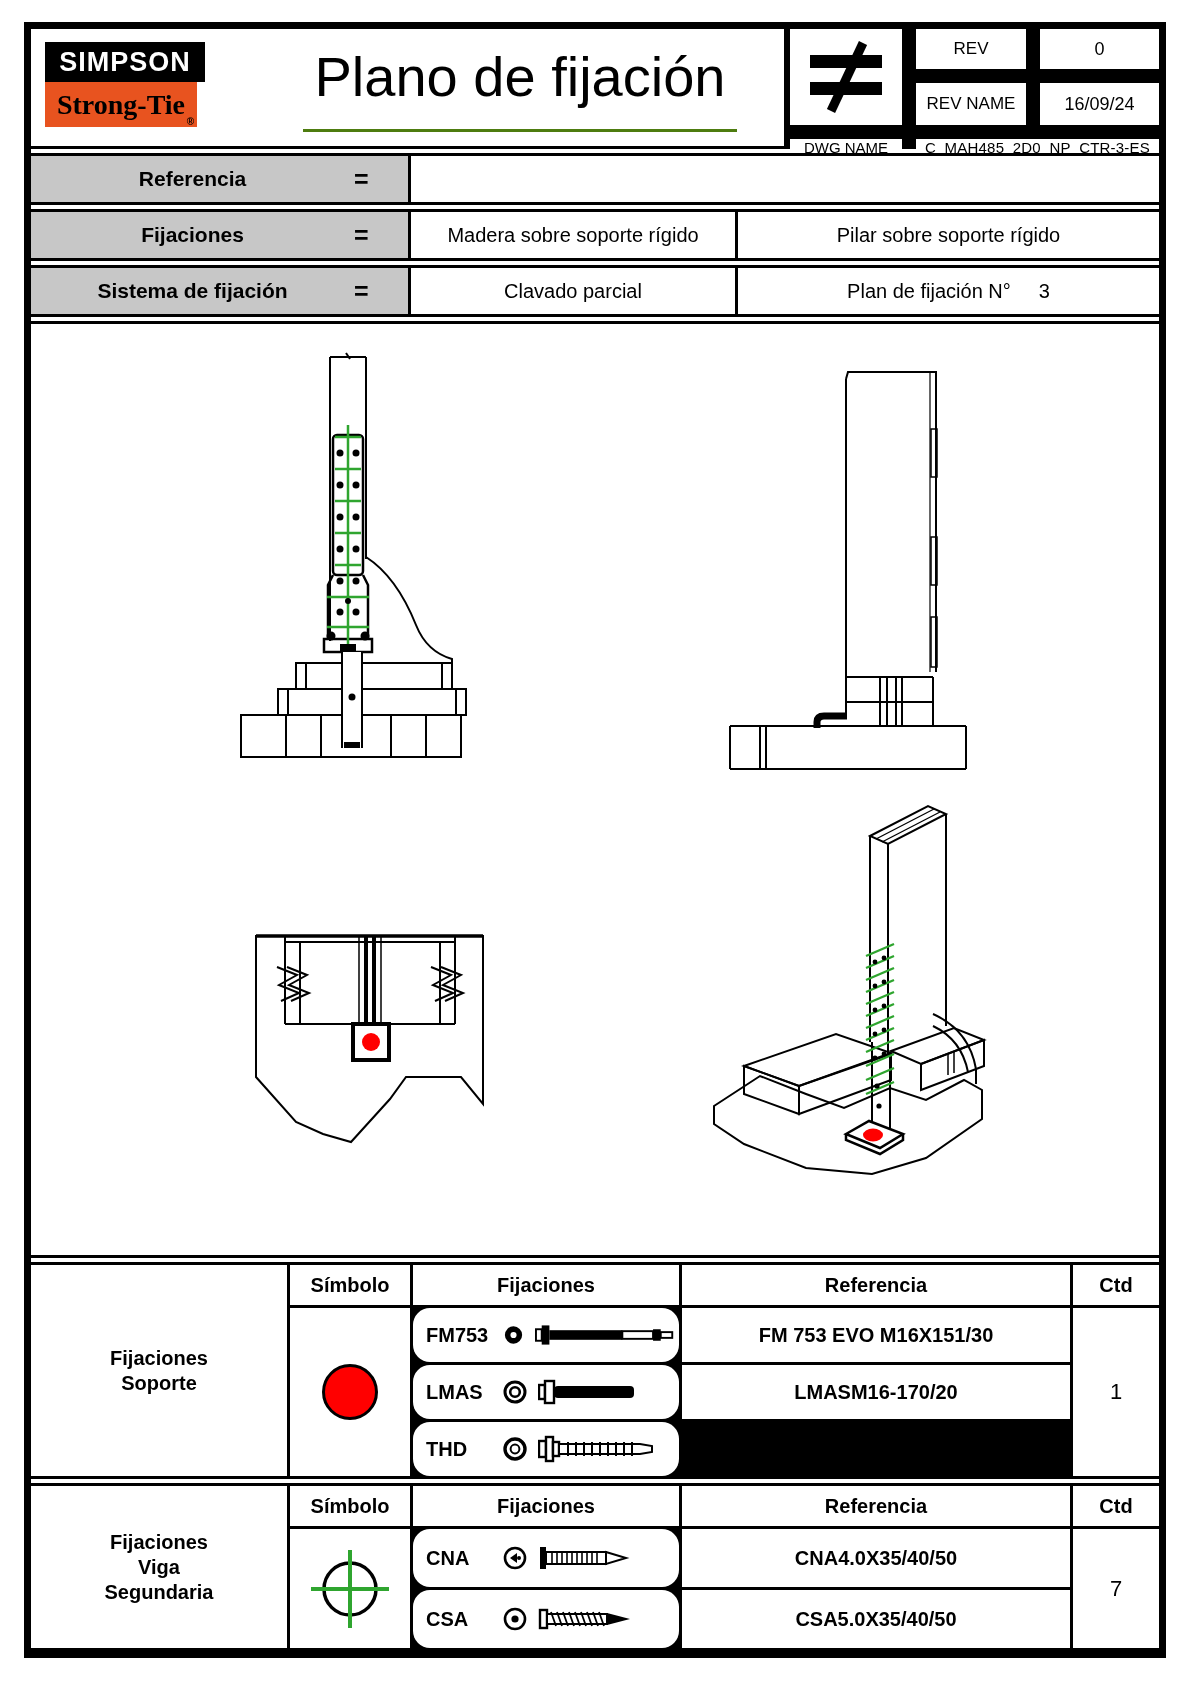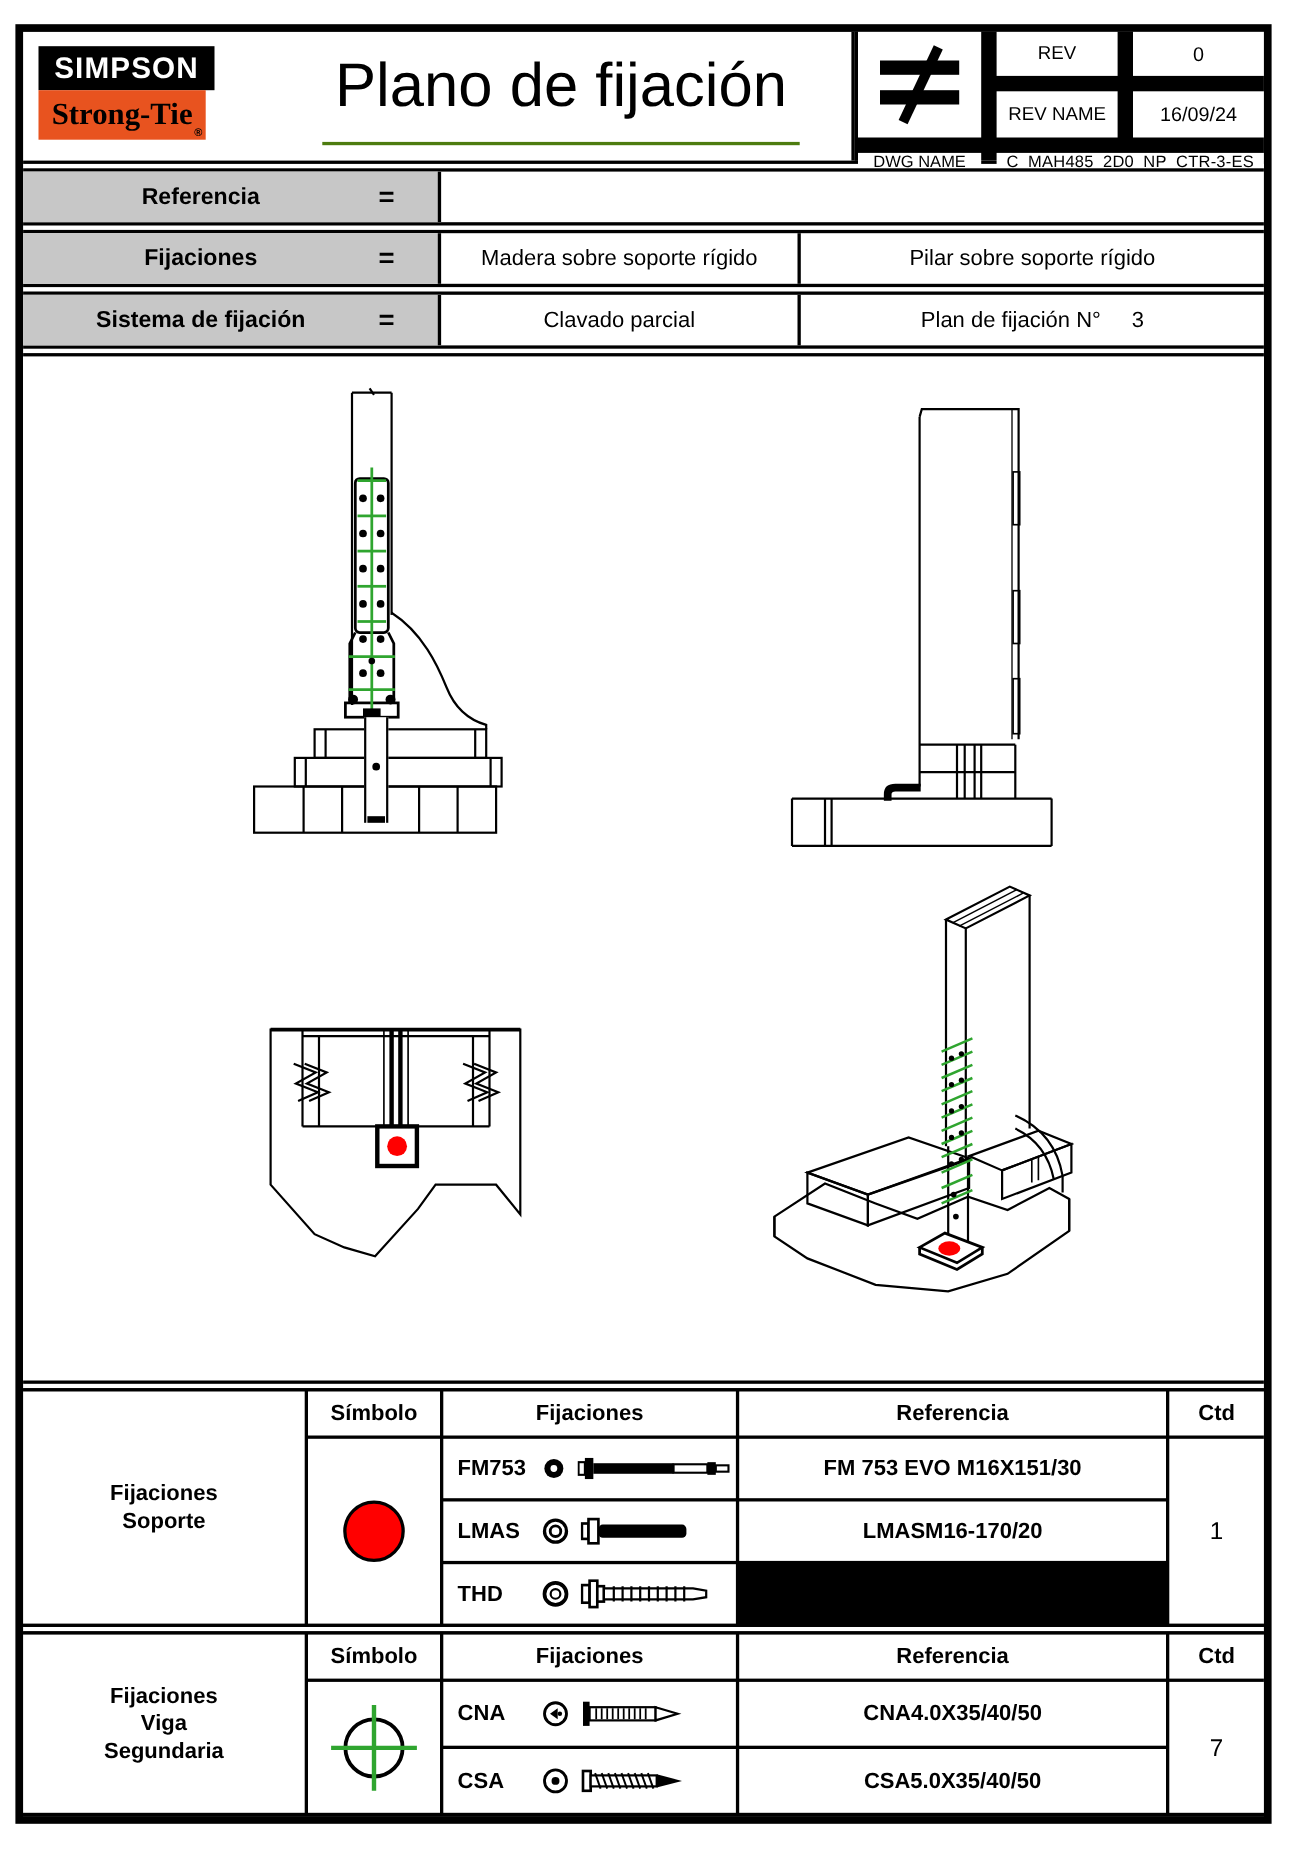--- a/index.html
+++ b/index.html
@@ -1,19 +1,19 @@
 <!DOCTYPE html>
 <html><head>
 <meta charset="utf-8">
 <style>
   html,body{margin:0;padding:0;}
   body{width:1190px;height:1682px;position:relative;background:#fff;
        font-family:"Liberation Sans",sans-serif;color:#000;}
   *{box-sizing:border-box;}
-  .sheet{position:absolute;left:14px;top:22px;width:1142px;height:1636px;
+  .sheet{position:absolute;left:24px;top:22px;width:1142px;height:1636px;
          border:7px solid #000;background:#fff;display:flex;flex-direction:column;}
 
   
   .header{height:120px;display:flex;border-bottom:3px solid #000;flex:0 0 auto;}
   .logo-cell{width:225px;padding:13px 0 0 14px;}
   .logo-top{background:#000;color:#fff;font-weight:bold;font-size:27px;width:160px;height:40px;
             display:flex;align-items:center;justify-content:center;letter-spacing:1px;}
   .logo-bottom{background:#E8531F;color:#000000;font-family:"Liberation Serif",serif;font-weight:bold;
             font-size:28px;width:152px;height:45px;display:flex;align-items:center;justify-content:center;
             position:relative;}
@@ -52,21 +52,21 @@
              border-top:3px solid #000;border-bottom:3px solid #000;
              grid-template-columns:256px 120px 266px 1fr 86px;}
   .t1{grid-template-rows:40px 54px 54px 54px;}
   .t2{grid-template-rows:40px 58px 58px;}
   .fix-table>div{background:#fff;display:flex;align-items:center;justify-content:center;}
   .th{background:#C7C7C7;font-weight:bold;font-size:20px;}
   .group{background:#C7C7C7;grid-column:1;grid-row:1/-1;font-weight:bold;font-size:20px;
          text-align:center;line-height:1.25;flex-direction:column;}
   .sym-cell{grid-column:2;grid-row:2/-1;}
   .qty-cell{grid-column:5;grid-row:2/-1;font-size:22px;}
-  .fix-cell{justify-content:flex-start !important;padding-left:13px;gap:10px;}
+  .fix-cell{justify-content:flex-start !important;padding-left:13px;gap:10px;border-radius:17px;}
   .fix-code{font-weight:bold;font-size:20px;width:66px;flex:0 0 auto;}
   .ref-cell{font-weight:bold;font-size:20px;}
   .red-dot{width:56px;height:56px;border-radius:50%;background:#FF0000;border:3px solid #000;}
 </style>
 </head>
 <body>
 
 <div class="sheet">
 
   <div class="header">

